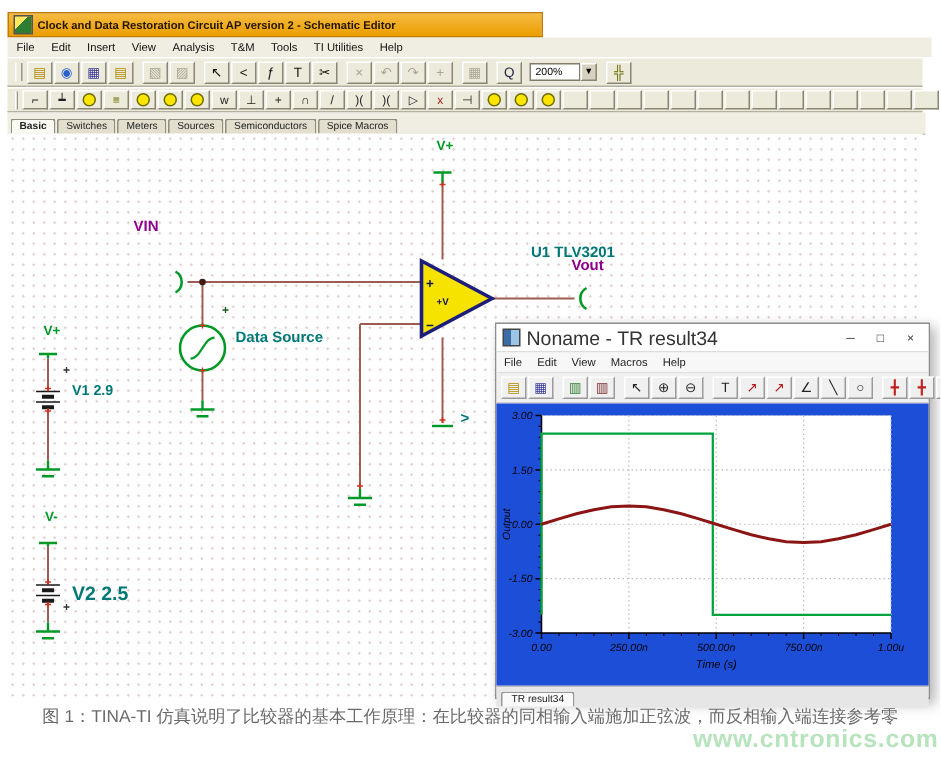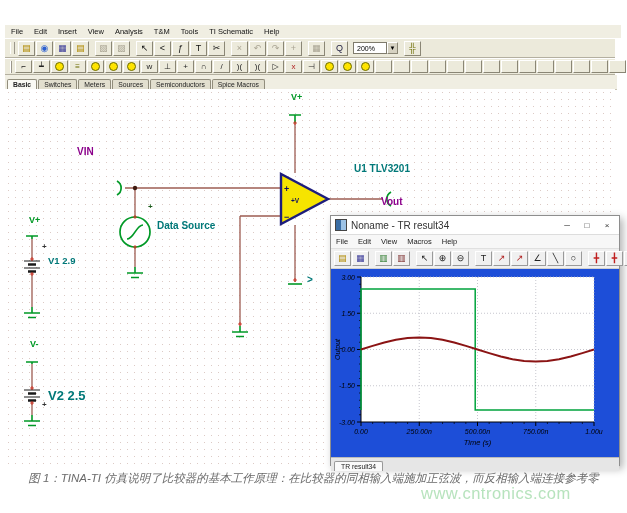--- a/index.html
+++ b/index.html
@@ -57,57 +57,61 @@
   .plus-mark{color:#1c5c1c;font-weight:bold;font-size:8px;}
   .plus-dark{color:#333;font-weight:bold;font-size:8px;}
 
   
   #tr-window{position:absolute;left:330px;top:215px;width:290px;height:251px;background:#f0f0f0;
              border:1px solid #8e8e8e;box-shadow:3px 3px 8px rgba(0,0,0,.3);box-sizing:border-box;}
   #tr-titlebar{height:18px;background:#fff;display:flex;align-items:center;padding:0 4px;gap:4px;
                border-bottom:1px solid #ddd;}
   #tr-titlebar .wicon{width:10px;height:10px;flex:none;
       background:linear-gradient(90deg,#3a6ea5 50%,#9dc3e6 50%);border:1px solid #444;}
-  #tr-titlebar .wtitle{flex:1;font-size:10px;color:#333;white-space:nowrap;overflow:hidden;}
+  #tr-titlebar .wtitle{flex:1;font-size:13px;color:#333;white-space:nowrap;overflow:hidden;}
   .wbtn{width:16px;height:13px;font-size:8px;display:flex;align-items:center;justify-content:center;
         color:#333;flex:none;}
   #tr-menubar{height:13px;background:#f7f7f7;display:flex;align-items:center;gap:10px;
               padding-left:5px;font-size:7.5px;color:#222;border-bottom:1px solid #e0e0e0;}
   #tr-toolbar{height:19px;background:#f0f0f0;display:flex;align-items:center;gap:1px;padding-left:3px;
               border-bottom:1px solid #d0d0d0;}
   #tr-toolbar .tbtn{background:#f0f0f0;border-color:#fff #9a9a9a #9a9a9a #fff;height:15px;}
   #tr-plot-panel{position:relative;height:188px;background:#1d4ed8;}
   #tr-tabbar{height:13px;background:#e6e6e6;border-top:1px solid #bbb;display:flex;align-items:flex-end;padding-left:3px;}
   #tr-tab{font-size:6.8px;background:#fafafa;border:1px solid #999;border-bottom:none;
           padding:1px 6px;border-radius:2px 2px 0 0;color:#222;}
 
   
   #caption{position:absolute;left:0;top:470px;width:627px;text-align:center;color:#6a6a6a;
-           font-style:italic;font-size:11.5px;line-height:16px;}
+           font-size:11.5px;line-height:16px;}
   #caption .cline2{margin-right:70px;}
-  #watermark{position:absolute;left:421px;top:484px;font-size:16.5px;color:#b7e3bd;
-             font-style:normal;letter-spacing:0.5px;}
+  #watermark{position:absolute;left:462px;top:484px;font-size:16.5px;color:#b7e3bd;
+             font-style:normal;letter-spacing:0.5px;font-weight:bold;}
 </style>
 </head>
 <body>
 
 <div id="page">
 
   <div id="main-window">
 
+    <div id="titlebar">
+      <span class="ticon"></span>
+      <span class="ttext">Clock and Data Restoration Circuit AP version 2 - Schematic Editor</span>
+    </div>
 
     <div id="menubar">
         <span class="menu-item">File</span>
         <span class="menu-item">Edit</span>
         <span class="menu-item">Insert</span>
         <span class="menu-item">View</span>
         <span class="menu-item">Analysis</span>
         <span class="menu-item">T&amp;M</span>
         <span class="menu-item">Tools</span>
-        <span class="menu-item">TI Schematic</span>
+        <span class="menu-item">TI Utilities</span>
         <span class="menu-item">Help</span>
       </div>
 
     <div id="toolbar1" class="toolbar">
       <span class="tb-handle"></span>
       <span id="toolbar1-items" style="display:flex;gap:1px;align-items:center;">
           <span class="tbtn" style="color: rgb(176, 137, 0);">▤</span>
           <span class="tbtn" style="color: rgb(43, 95, 208);">◉</span>
           <span class="tbtn" style="color: rgb(58, 58, 153);">▦</span>
           <span class="tbtn" style="color: rgb(176, 137, 0);">▤</span>
@@ -257,24 +261,24 @@
           <path d="M292,120 h4 M294,118 v4"></path>
             <path d="M292,277 h4 M294,275 v4"></path>
           <path d="M29,256 h4 M31,254 v4"></path>
             <path d="M29,271 h4 M31,269 v4"></path>
           <path d="M29,385 h4 M31,383 v4"></path>
             <path d="M29,400 h4 M31,398 v4"></path>
           <path d="M237,321 h4 M239,319 v4"></path>
         </g>
       </svg>
 
-      <span class="slabel net" style="left:72px;top:58px;">VIN</span>
+      <span class="slabel net" style="left:84px;top:58px;">VIN</span>
       <span class="slabel val" style="left:152px;top:132px;">Data Source</span>
       <span class="slabel val" style="left:313px;top:75px;padding-left:36px;">U1 TLV3201</span>
-      <span class="slabel net" style="left:376px;top:84px;margin-top:24px;">Vout</span>
+      <span class="slabel net" style="left:376px;top:84px;">Vout</span>
       <span class="slabel sup" style="left:286px;top:4px;">V+</span>
       <span class="slabel val" style="left:302px;top:186px;font-size:10px;">&gt;</span>
       <span class="slabel sup" style="left:24px;top:127px;">V+</span>
       <span class="slabel val" style="left:43px;top:167px;font-size:9.5px;">V1 2.9</span>
       <span class="slabel sup" style="left:25px;top:251px;">V-</span>
       <span class="slabel val" style="left:43px;top:300px;font-size:13px;">V2 2.5</span>
       <span class="slabel plus-mark" style="left:143px;top:114px;">+</span>
       <span class="slabel plus-dark" style="left:37px;top:154px;">+</span>
       <span class="slabel plus-dark" style="left:37px;top:312px;">+</span>
     </div>

